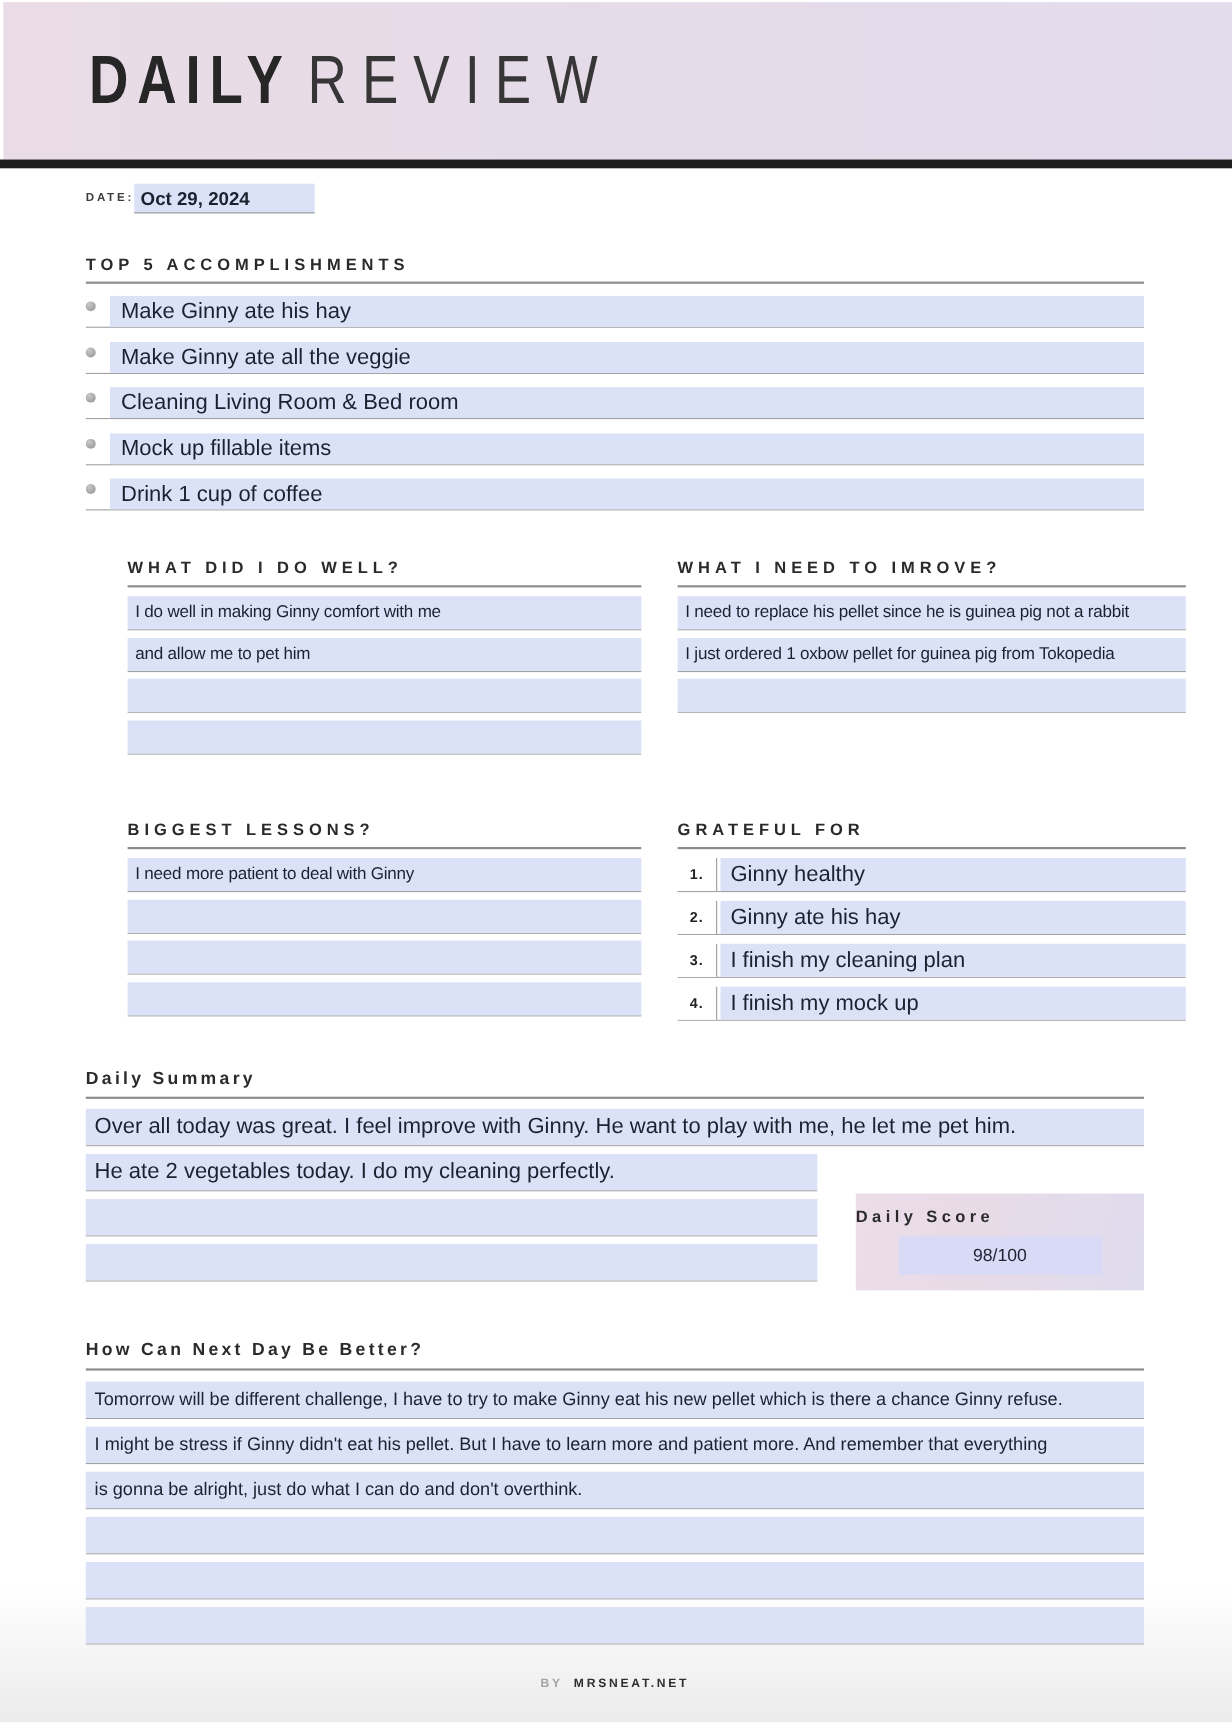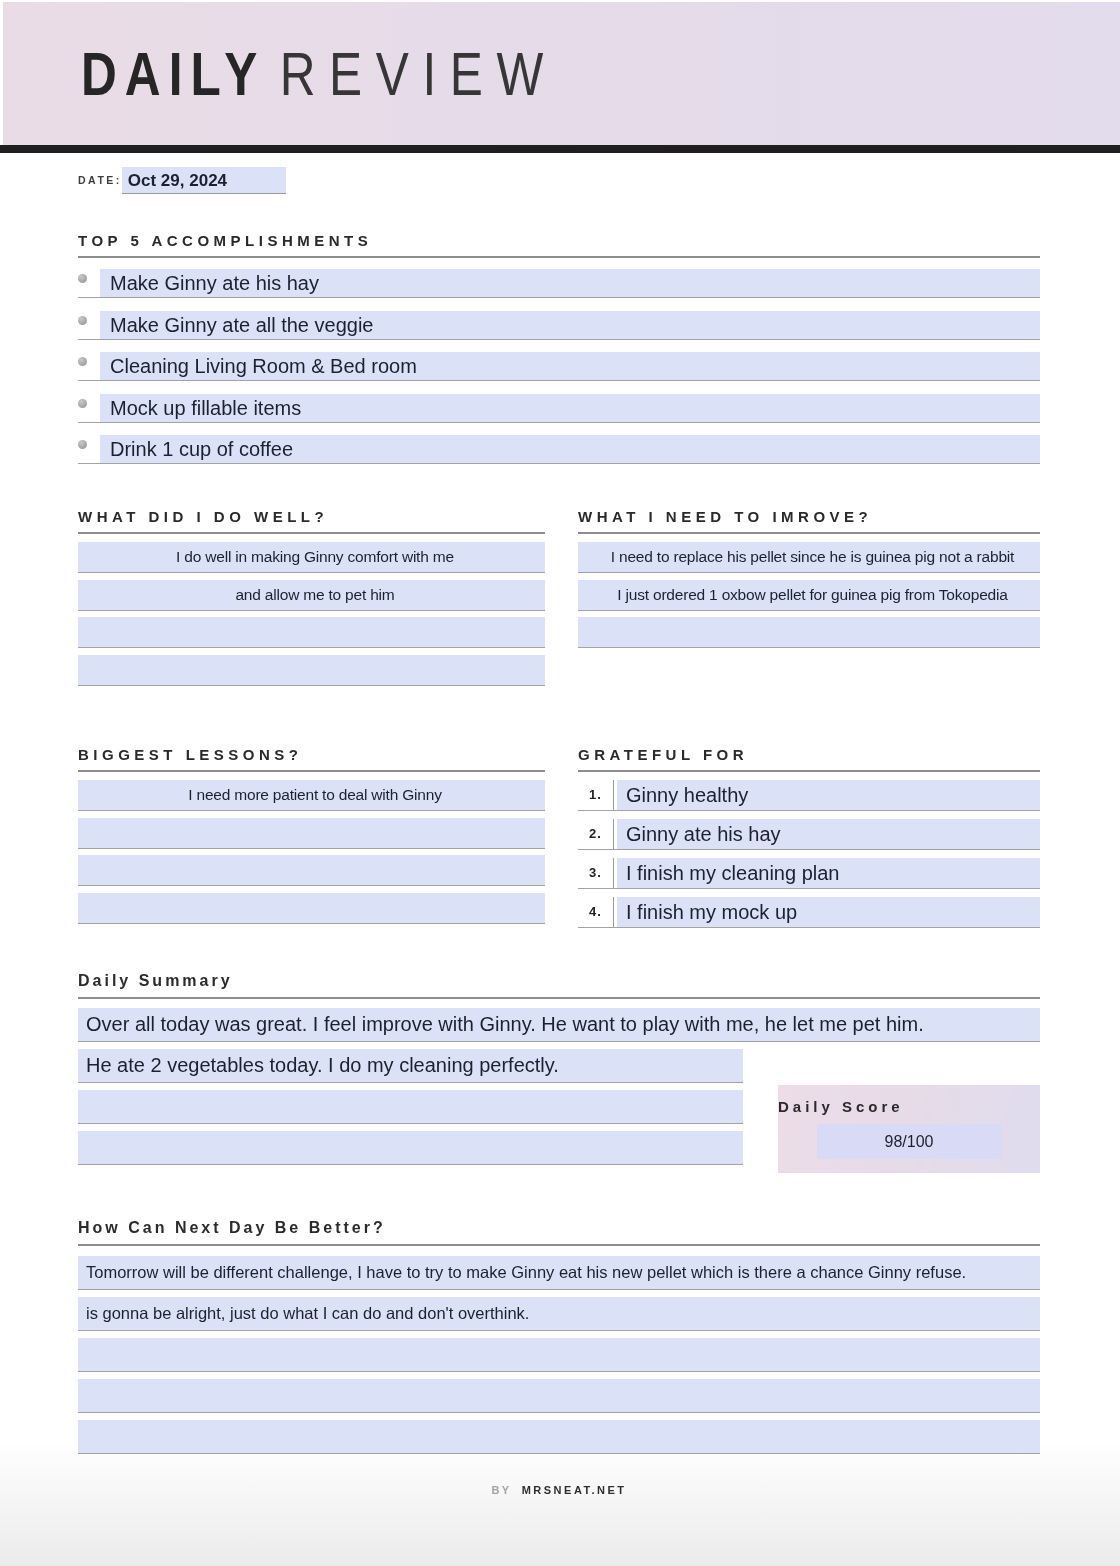--- a/index.html
+++ b/index.html
@@ -85,23 +85,24 @@
     background: radial-gradient(circle at 35% 30%, #c9c9c9, #8f8f8f);
     margin: 5px 13px 0 0; flex: none;
   }
   .t5-field { flex: 1; height: 28px; line-height: 28px; padding-left: 10px; }
 
   
   .two-col {
     display: grid;
     grid-template-columns: 467px 462px;
     column-gap: 33px;
+    margin-left: 38px;
   }
   .col-rows { margin-top: 8px; }
-  .col-row { border-bottom: 1.5px solid #a3a3a3; margin-bottom: 6.5px; text-align: center; }
+  .col-row { border-bottom: 1.5px solid #a3a3a3; margin-bottom: 6.5px; }
   .col-field { height: 30px; line-height: 30px; padding-left: 7px; font-size: 15.5px; letter-spacing: -0.2px; }
 
   .sec-didwell-improve { margin-top: 44px; }
   .sec-lessons-grateful { margin-top: 54px; }
 
   
   .g-rows { margin-top: 8px; }
   .g-row { display: flex; border-bottom: 1.5px solid #a3a3a3; margin-bottom: 8px; }
   .g-num {
     width: 36px; flex: none; background: #ffffff;
@@ -304,20 +305,23 @@
     </section>
 
     <section class="next-day">
       <div class="sec-h2">How Can Next Day Be Better?</div>
       <div class="sec-line"></div>
       <div class="nd-rows">
         <div class="nd-row">
             <div class="field nd-field">Tomorrow will be different challenge, I have to try to make Ginny eat his new pellet which is there a chance Ginny refuse.</div>
           </div>
         <div class="nd-row">
+            <div class="field nd-field">I might be stress if Ginny didn't eat his pellet. But I have to learn more and patient more. And remember that everything</div>
+          </div>
+        <div class="nd-row">
             <div class="field nd-field">is gonna be alright, just do what I can do and don't overthink.</div>
           </div>
         <div class="nd-row">
             <div class="field nd-field"></div>
           </div>
         <div class="nd-row">
             <div class="field nd-field"></div>
           </div>
         <div class="nd-row">
             <div class="field nd-field"></div>

